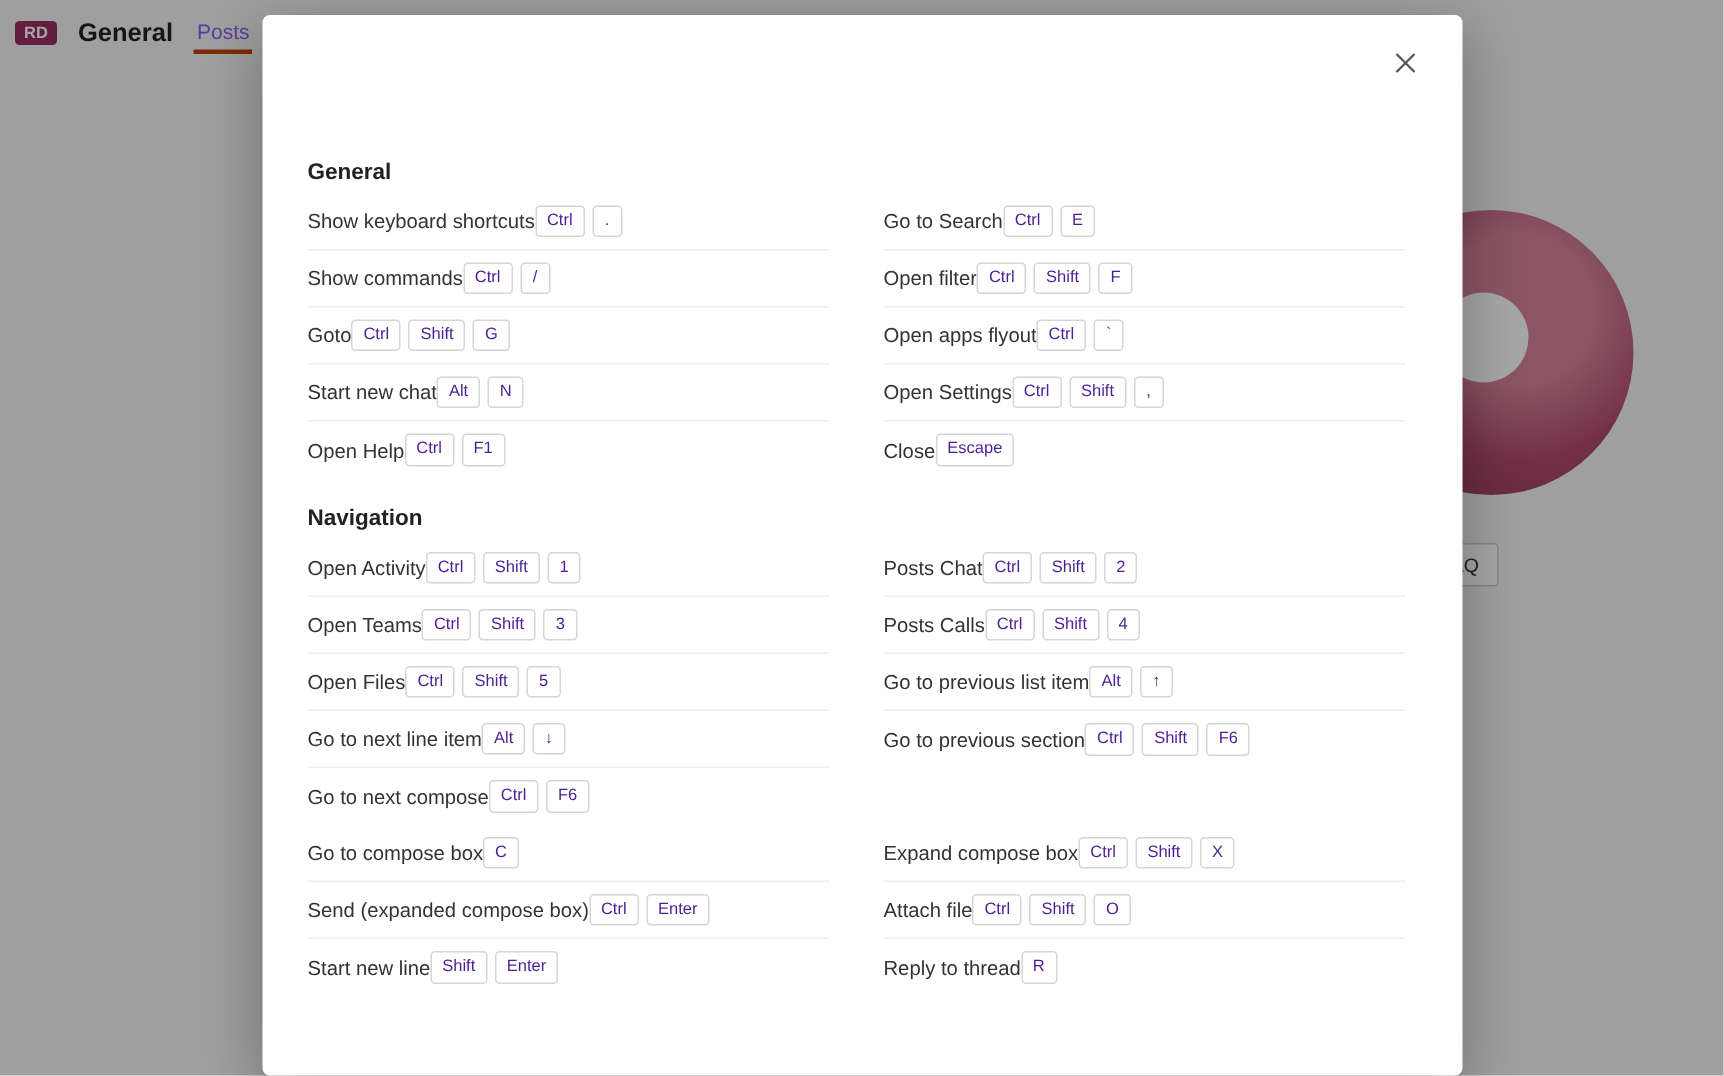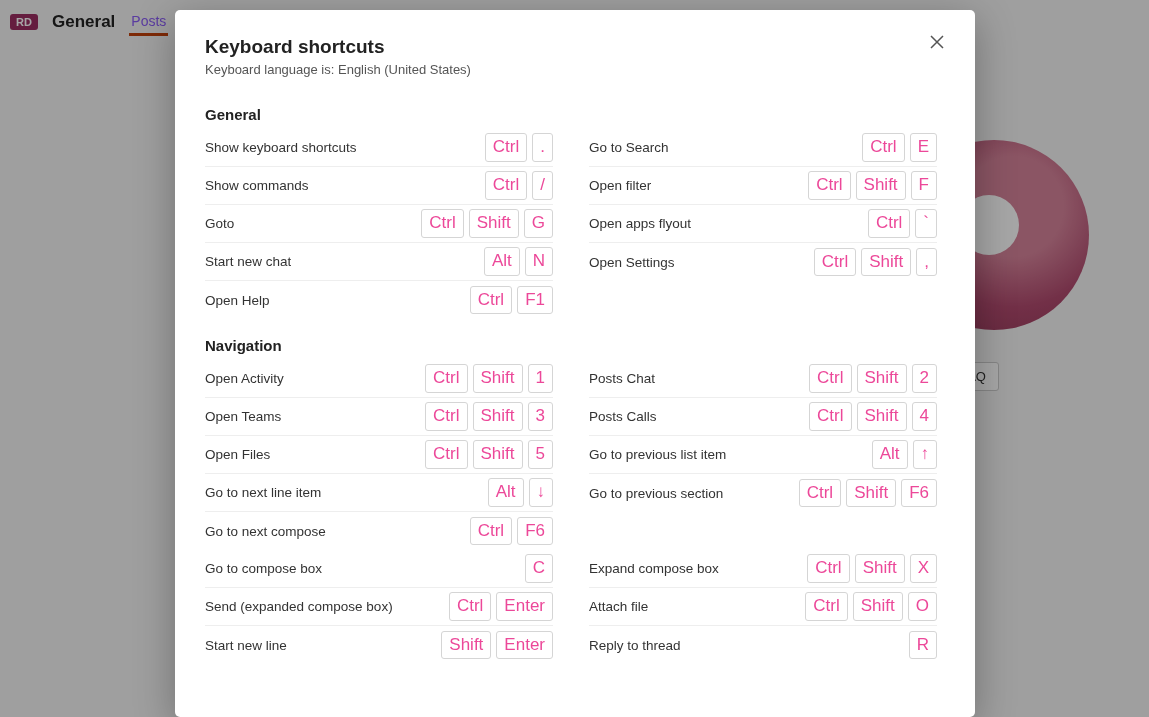--- a/index.html
+++ b/index.html
@@ -22,25 +22,25 @@
   .modal-sub { font-size:13px; color:#555; margin-top:4px; }
   .close-x { position:absolute; top:20px; right:26px; width:24px; height:24px; cursor:pointer; display:flex; align-items:center; justify-content:center; color:#555; }
   .close-x svg { width:14px; height:14px; }
   .modal-body { position:absolute; top:96px; bottom:0; left:0; right:8px; overflow-y:auto; padding:0 30px 30px 30px; }
   .modal-body::-webkit-scrollbar { width:8px; }
   .modal-body::-webkit-scrollbar-thumb { background:#c4c4c4; border-radius:4px; }
   .section-title { font-size:15px; font-weight:700; color:#222; margin:18px 0 6px 0; }
   .section-title:first-child { margin-top:0; }
   .columns { display:flex; gap:36px; }
   .col { flex:1; min-width:0; }
-  .row { display:flex; justify-content:space-between; align-items:center; height:38px; border-bottom:1px solid #eee; font-size:13.5px; color:#333; }
+  .row { display:flex; justify-content:flex-start; align-items:center; height:38px; border-bottom:1px solid #eee; font-size:13.5px; color:#333; }
   .row:last-child { border-bottom:none; }
   .row .label { white-space:nowrap; overflow:hidden; text-overflow:ellipsis; }
   .keys { display:flex; gap:5px; }
-  .kbd { border:1px solid #d5d5d5; border-radius:3px; padding:3px 7px; font-size:17px; color:#ec4899; min-width:20px; text-align:center; background:#fff; line-height:1.2; }
+  .kbd { border:1px solid #d5d5d5; border-radius:3px; padding:3px 7px; font-size:11px; color:#4c1d95; min-width:20px; text-align:center; background:#fff; line-height:1.2; }
 </style>
 </head>
 <body>
 
 <div class="app-bg">
   <div class="app-header">
     <div class="app-logo">RD</div>
     <div class="app-title">General</div>
     <div class="app-tab">Posts</div>
   </div>
@@ -48,24 +48,20 @@
   <div class="bg-btn">AQ</div>
 </div>
 <div class="dim-overlay"></div>
 
 <div class="modal">
   <div class="close-x">
     <svg viewBox="0 0 14 14">
         <path d="M1 1 L13 13 M13 1 L1 13" stroke="#555" stroke-width="1.5" fill="none"></path>
       </svg>
   </div>
-  <div class="modal-header">
-    <div class="modal-title">Keyboard shortcuts</div>
-    <div class="modal-sub">Keyboard language is: English (United States)</div>
-  </div>
   <div class="modal-body" id="modal-body">
       <div class="section-title">General</div>
       <div class="columns">
         <div class="col">
           <div class="row">
             <span class="label">Show keyboard shortcuts</span>
             <span class="keys">
               <span class="kbd">Ctrl</span>
               <span class="kbd">.</span>
             </span>
@@ -124,20 +120,26 @@
             </span>
           </div>
           <div class="row">
             <span class="label">Open Settings</span>
             <span class="keys">
               <span class="kbd">Ctrl</span>
               <span class="kbd">Shift</span>
               <span class="kbd">,</span>
             </span>
           </div>
+          <div class="row">
+            <span class="label">Close</span>
+            <span class="keys">
+              <span class="kbd">Escape</span>
+            </span>
+          </div>
         </div>
       </div>
       <div class="section-title">Navigation</div>
       <div class="columns">
         <div class="col">
           <div class="row">
             <span class="label">Open Activity</span>
             <span class="keys">
               <span class="kbd">Ctrl</span>
               <span class="kbd">Shift</span>

